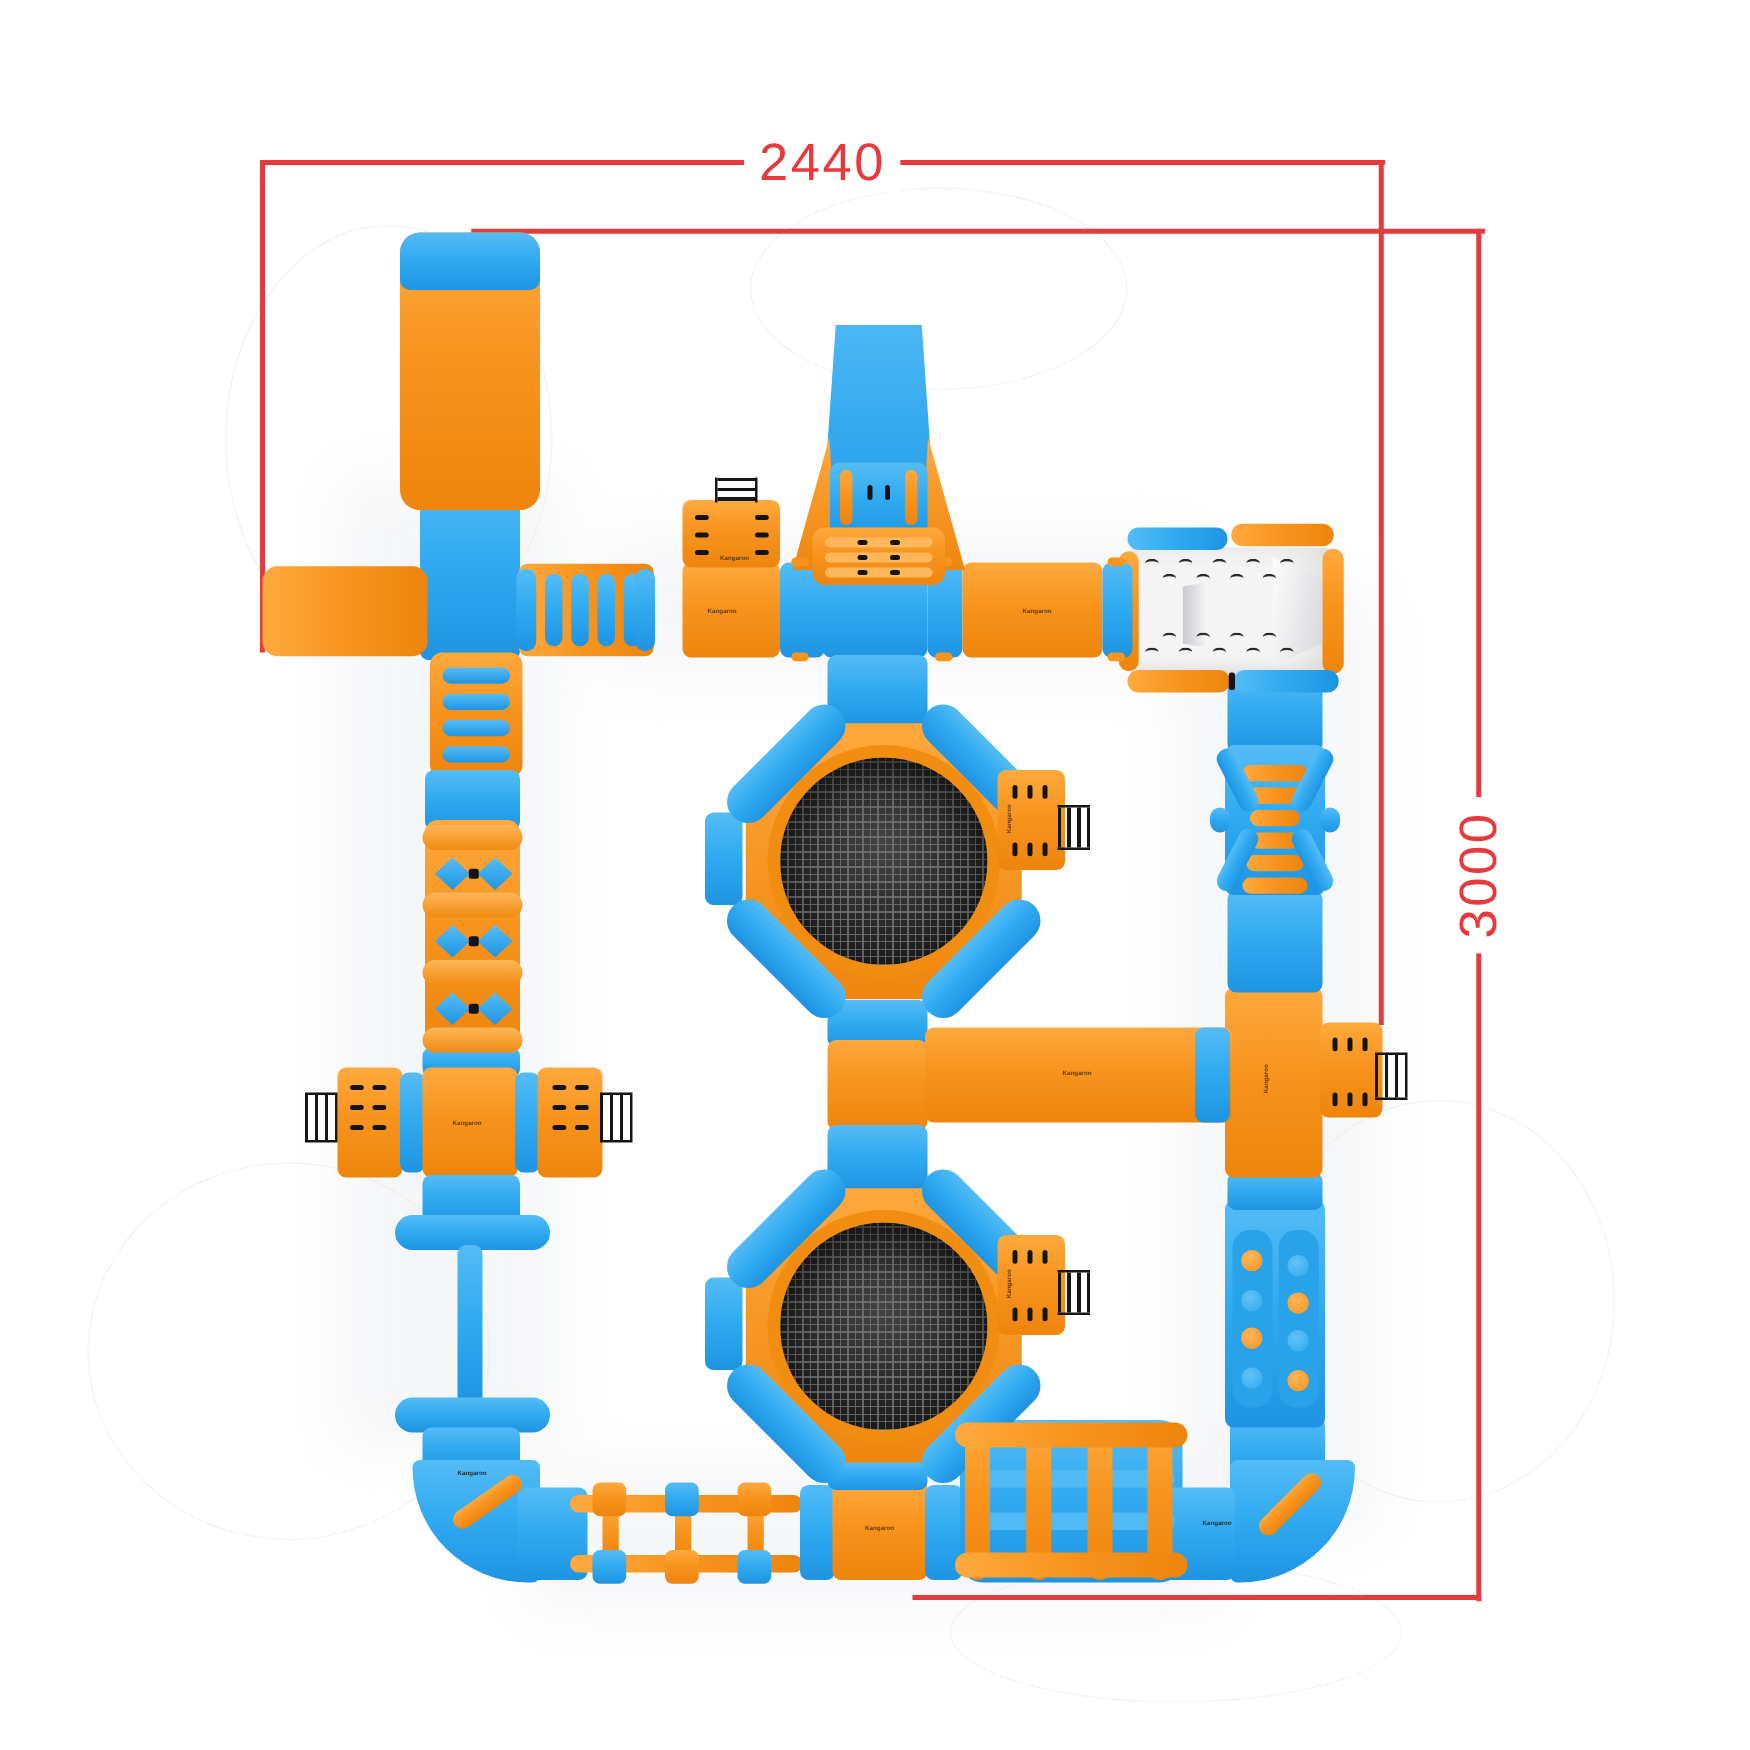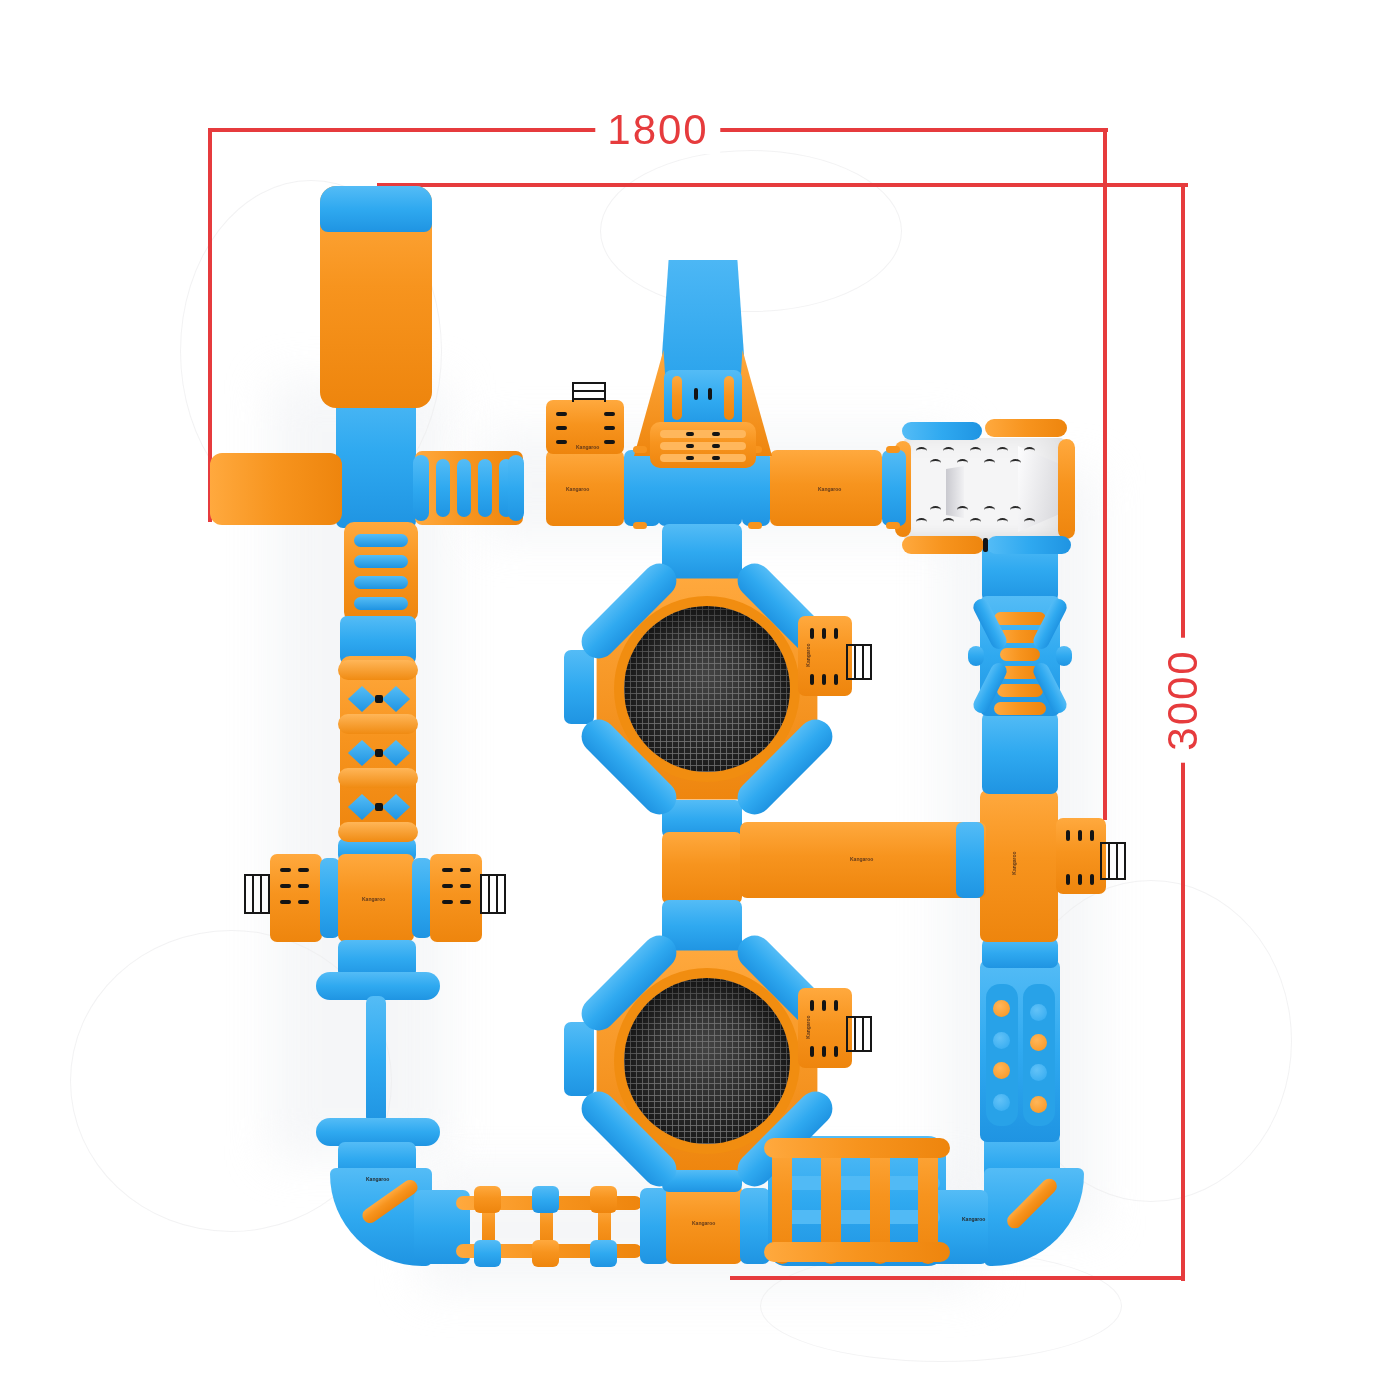--- a/index.html
+++ b/index.html
@@ -47,21 +47,21 @@
   <div class="a rip" style="left:1010px;top:880px;width:280px;height:320px"></div>
   <div class="a rip" style="left:180px;top:180px;width:260px;height:340px"></div>
   <div class="a rip" style="left:760px;top:1250px;width:360px;height:110px"></div>
 
   <div class="a redl" style="left:208px;top:128px;width:900px;height:4px"></div>
   <div class="a redl" style="left:208px;top:128px;width:4px;height:394px"></div>
   <div class="a redl" style="left:1103px;top:128px;width:4px;height:692px"></div>
   <div class="a redl" style="left:377px;top:183px;width:811px;height:4px"></div>
   <div class="a redl" style="left:1181px;top:183px;width:4px;height:1098px"></div>
   <div class="a redl" style="left:730px;top:1276px;width:455px;height:4px"></div>
-  <div class="a dim" style="left:658px;top:130px;transform:translate(-50%,-50%)">1800</div>
+  <div class="a dim" style="left:658px;top:130px;transform:translate(-50%,-50%)">2440</div>
   <div class="a dim" style="left:1183px;top:700px;transform:translate(-50%,-50%) rotate(-90deg)">3000</div>
 
   <div class="a s bl" style="left:336px;top:376px;width:80px;height:152px"></div>
   <div class="a s or" style="left:320px;top:186px;width:112px;height:222px;border-radius:16px"></div>
   <div class="a s bl" style="left:320px;top:186px;width:112px;height:46px;border-radius:16px 16px 8px 8px"></div>
   <div class="a s orh" style="left:210px;top:453px;width:132px;height:72px;border-radius:12px"></div>
   <div class="a s orh" style="left:415px;top:451px;width:108px;height:74px"></div>
   <div class="a s bl cap" style="left:413px;top:455px;width:16px;height:66px"></div>
   <div class="a s bl" style="left:436px;top:459px;width:14px;height:58px"></div>
   <div class="a s bl" style="left:457px;top:459px;width:14px;height:58px"></div>

